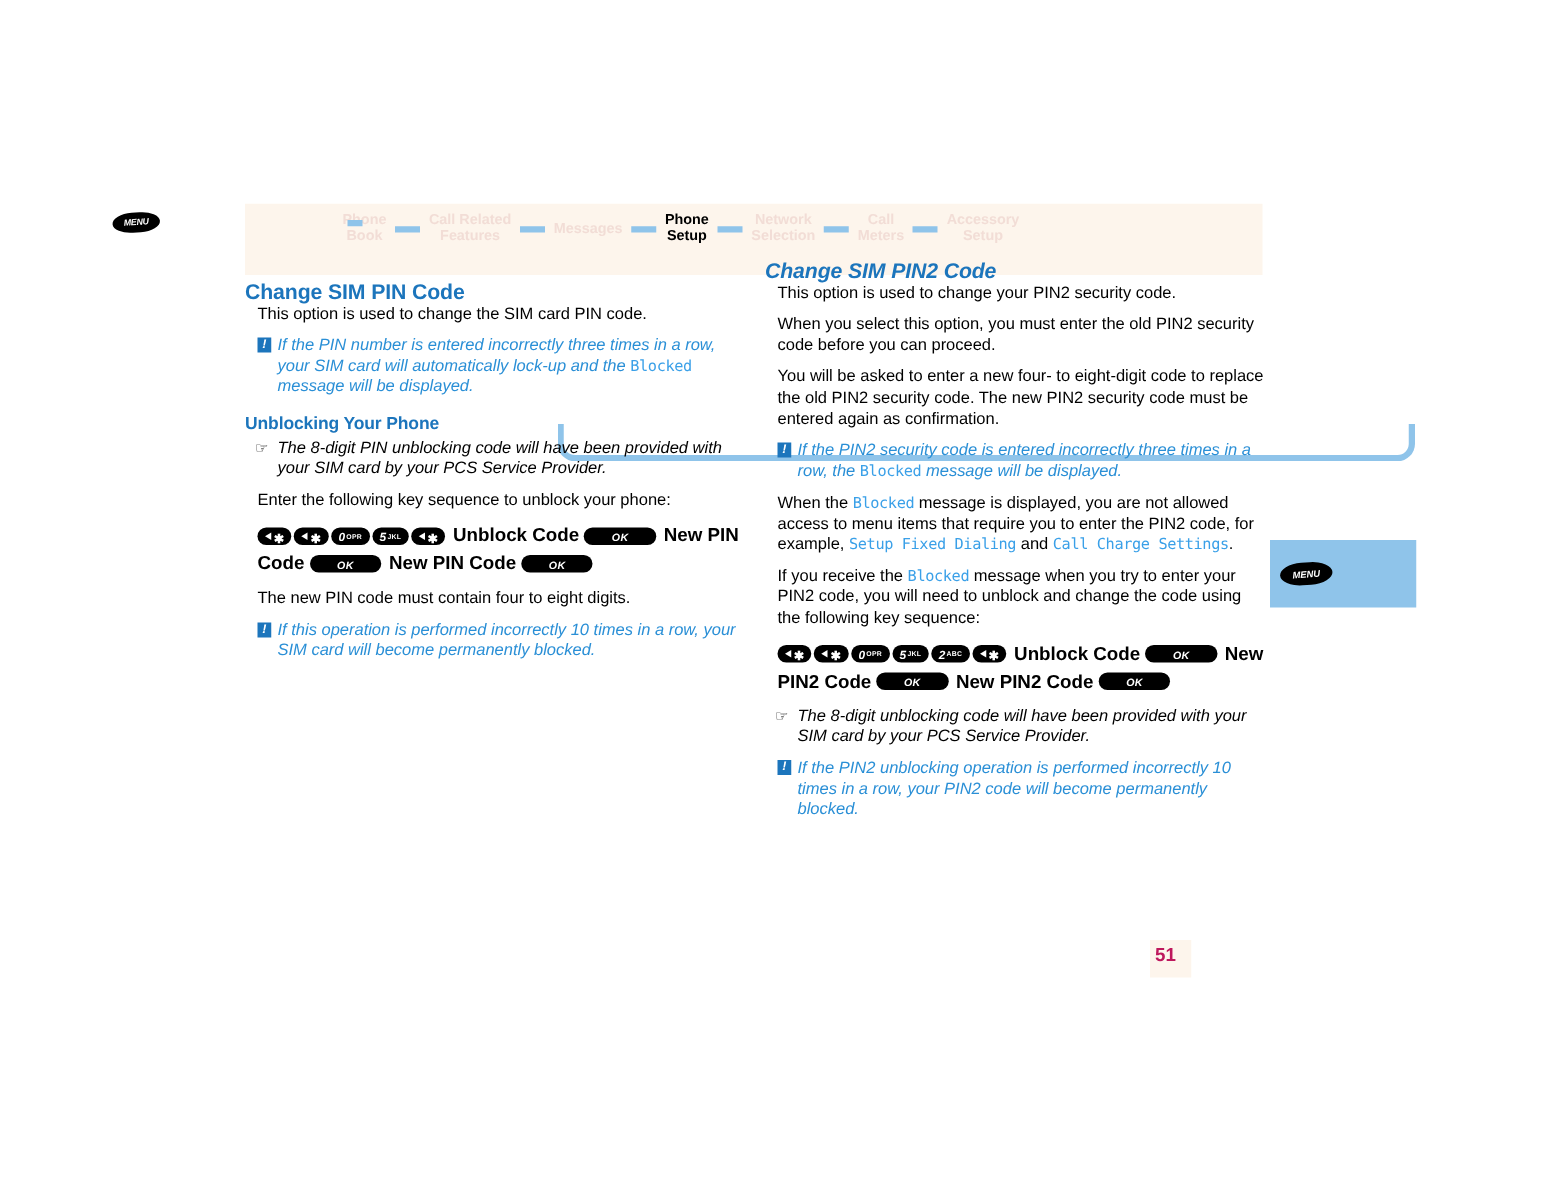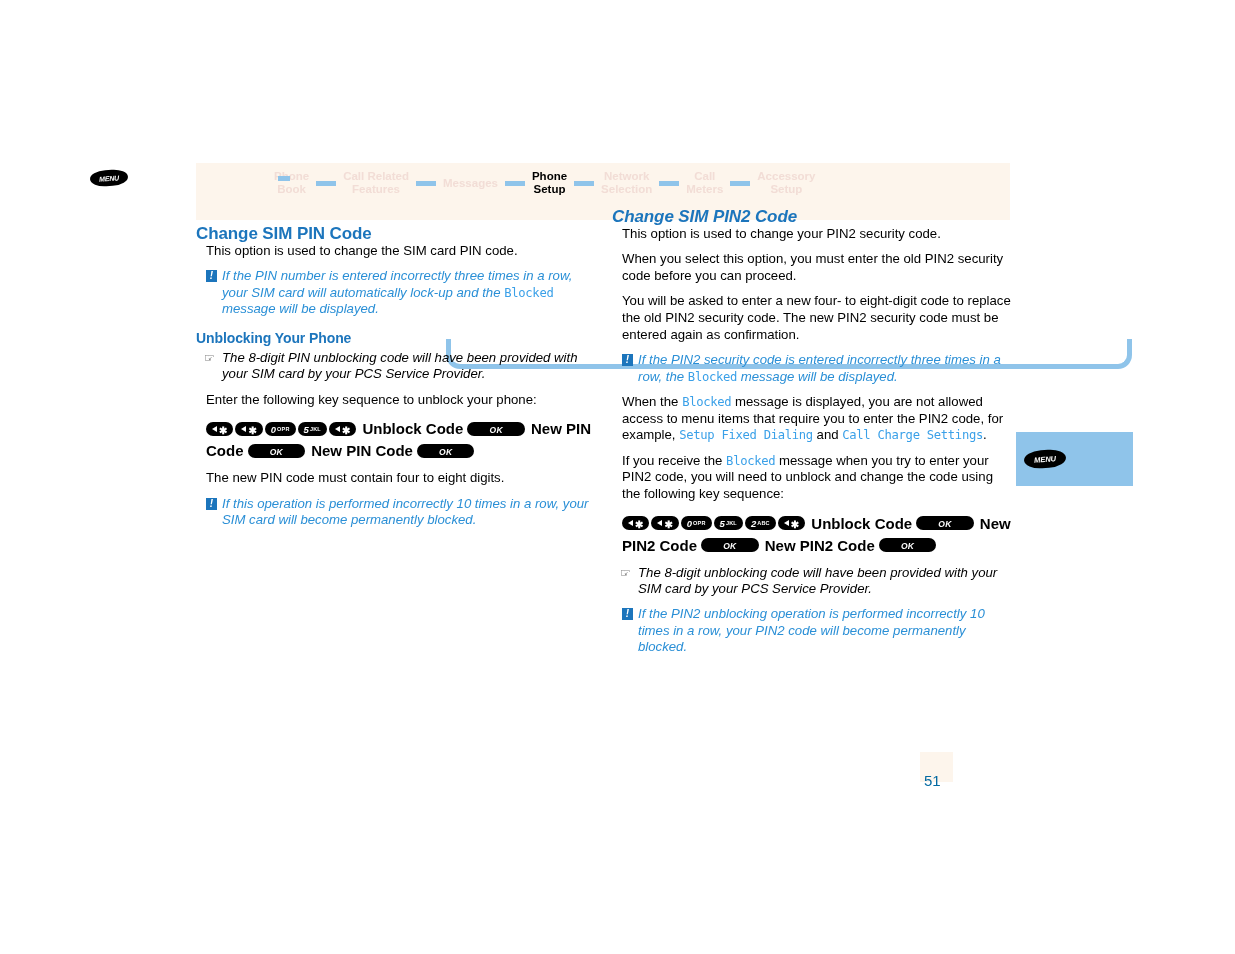--- a/index.html
+++ b/index.html
@@ -272,24 +272,24 @@
     position: absolute;
     left: 920px;
     top: 752px;
     width: 33px;
     height: 30px;
     background: #fdf5ec;
   }
   .pagenum span {
     position: absolute;
     left: 4px;
-    top: 20px;
+    top: 4px;
     font-size: 15px;
-    font-weight: normal;
-    color: #0369a1;
+    font-weight: bold;
+    color: #be185d;
   }
 </style>
 </head>
 <body>
 
 <div class="banner">
   <div class="uconn"></div>
   <div class="crumb-row" id="crumb-row">
       <div class="crumb">Phone
 Book</div>

